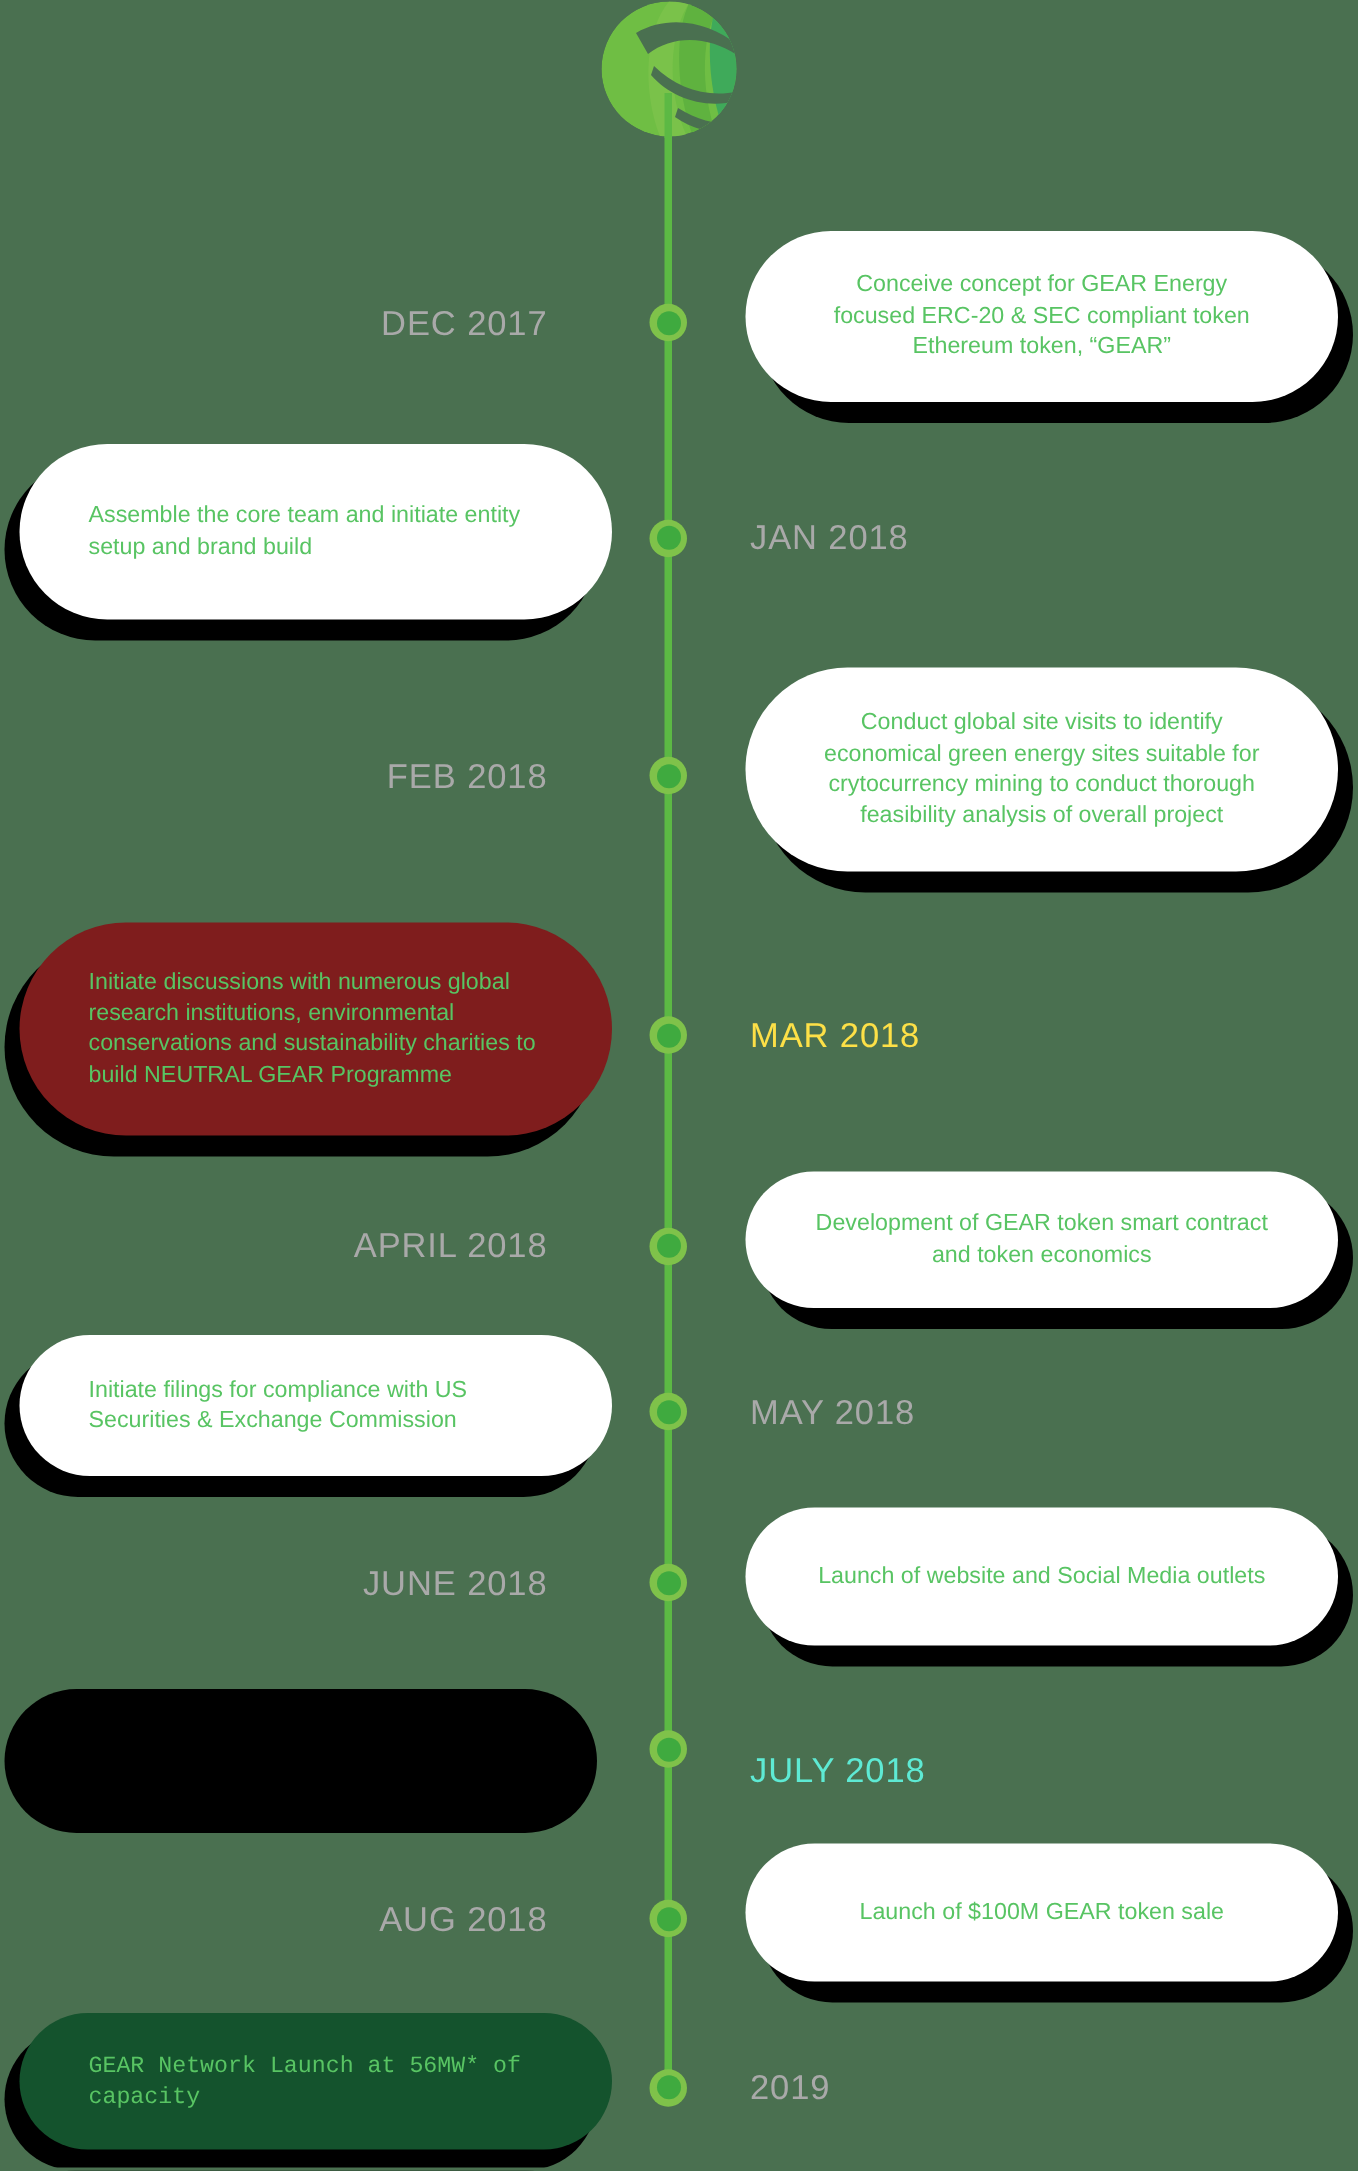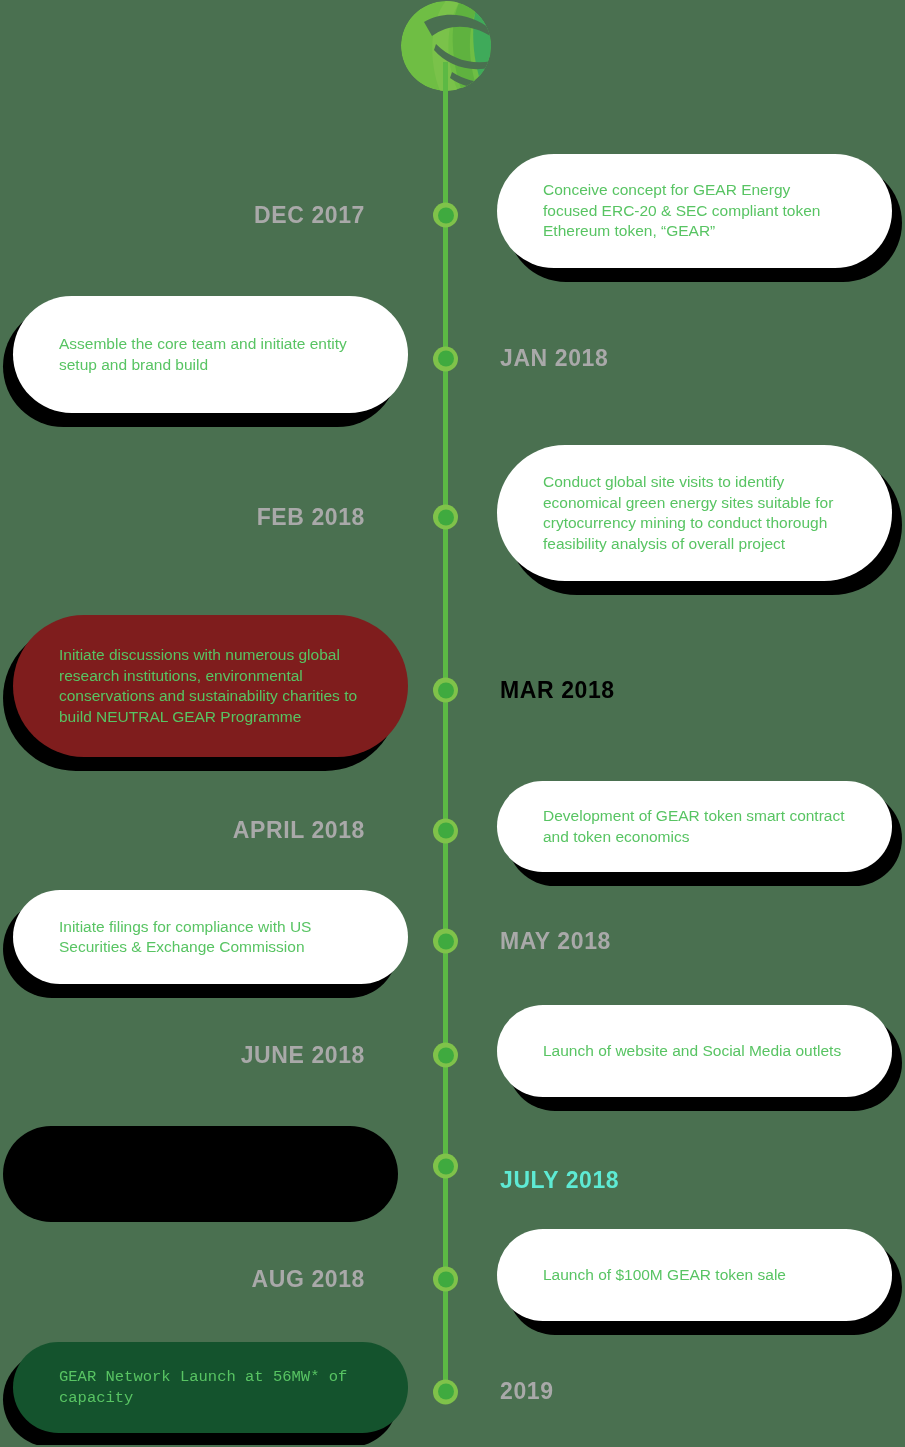--- a/index.html
+++ b/index.html
@@ -48,21 +48,21 @@
   
   .date-label {
     position:absolute;
     top:0;
     height:100%;
     display:flex;
     align-items:center;
     color:#a9a9a9;
     font-size:23px;
     letter-spacing:0.6px;
-    font-weight:700;
+    font-weight:400;
     white-space:nowrap;
   }
   .row.right .date-label {
     left:0;
     width:405px;
     justify-content:flex-end;
     padding-right:40px;
   }
   .row.left .date-label {
     left:500px;
@@ -126,21 +126,21 @@
     display:flex;
     align-items:center;
     padding:0 46px;
   }
   .card-text {
     color:#58c463;
     font-size:15.5px;
     line-height:20.5px;
     width:100%;
   }
-  .row.right .card-text { text-align:left; }
+  .row.right .card-text { text-align:center; }
   .row.left  .card-text { text-align:left; }
 
   
   #bottom-edge {
     position:absolute;
     left:0; bottom:0;
     width:905px; height:2px;
     background:#4a7050;
     pointer-events:none;
   }
@@ -197,21 +197,21 @@
       <div class="date-label" style="color: rgb(169, 169, 169);">FEB 2018</div>
       <div class="dot" style="background: rgb(127, 194, 74);"></div>
       <div class="card-wrap">
         <div class="card-shadow" style="background: rgb(0, 0, 0);"></div>
         <div class="card" style="background: rgb(255, 255, 255);">
           <div class="card-text" style="color: rgb(88, 196, 99);">Conduct global site visits to identify economical green energy sites suitable for crytocurrency mining to conduct thorough feasibility analysis of overall project</div>
         </div>
       </div>
     </div>
     <div class="row left" style="top: 611px; height: 158px;">
-      <div class="date-label" style="color: #000000;">MAR 2018</div>
+      <div class="date-label" style="color: #fde047;">MAR 2018</div>
       <div class="dot" style="background: rgb(127, 194, 74);"></div>
       <div class="card-wrap">
         <div class="card-shadow" style="background: rgb(0, 0, 0);"></div>
         <div class="card" style="background: #7f1d1d;">
           <div class="card-text" style="color: rgb(88, 196, 99);">Initiate discussions with numerous global research institutions, environmental conservations and sustainability charities to build NEUTRAL GEAR Programme</div>
         </div>
       </div>
     </div>
     <div class="row right" style="top: 777px; height: 107px;">
       <div class="date-label" style="color: rgb(169, 169, 169);">APRIL 2018</div>

